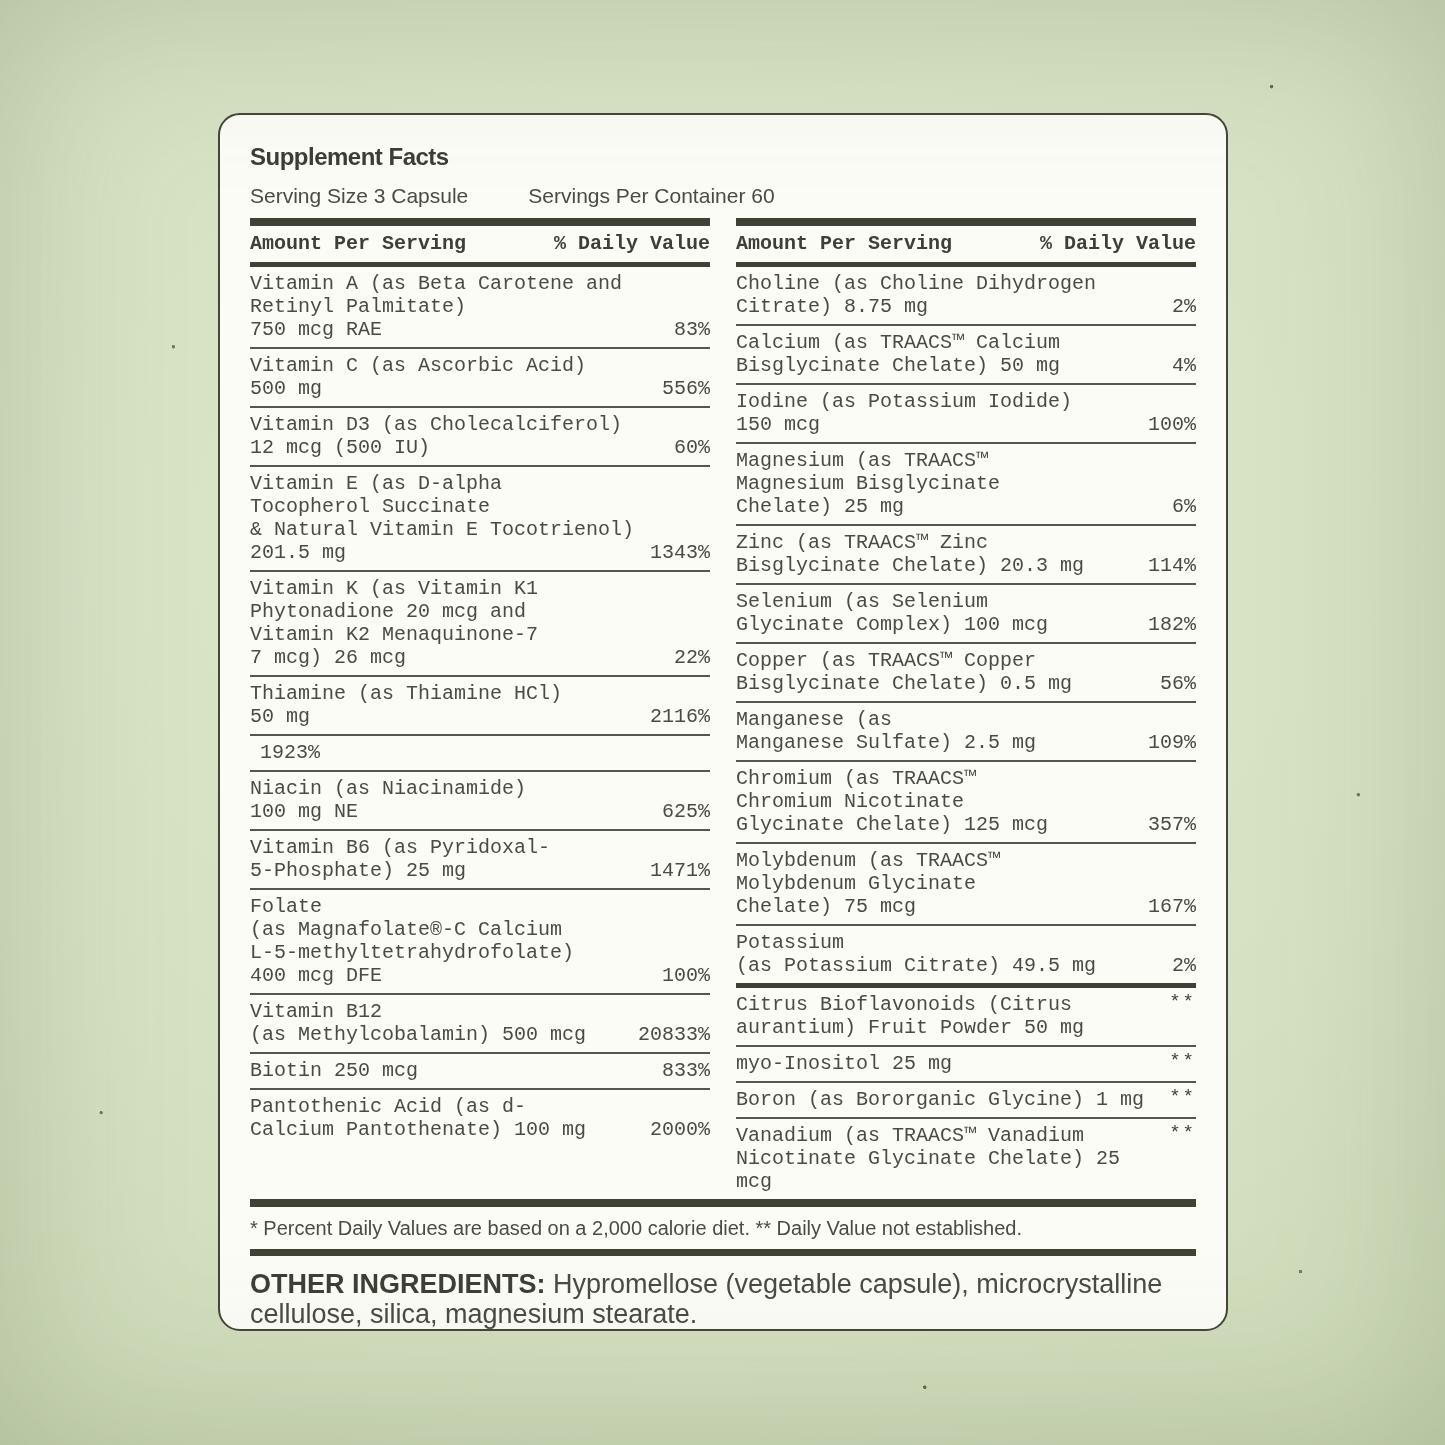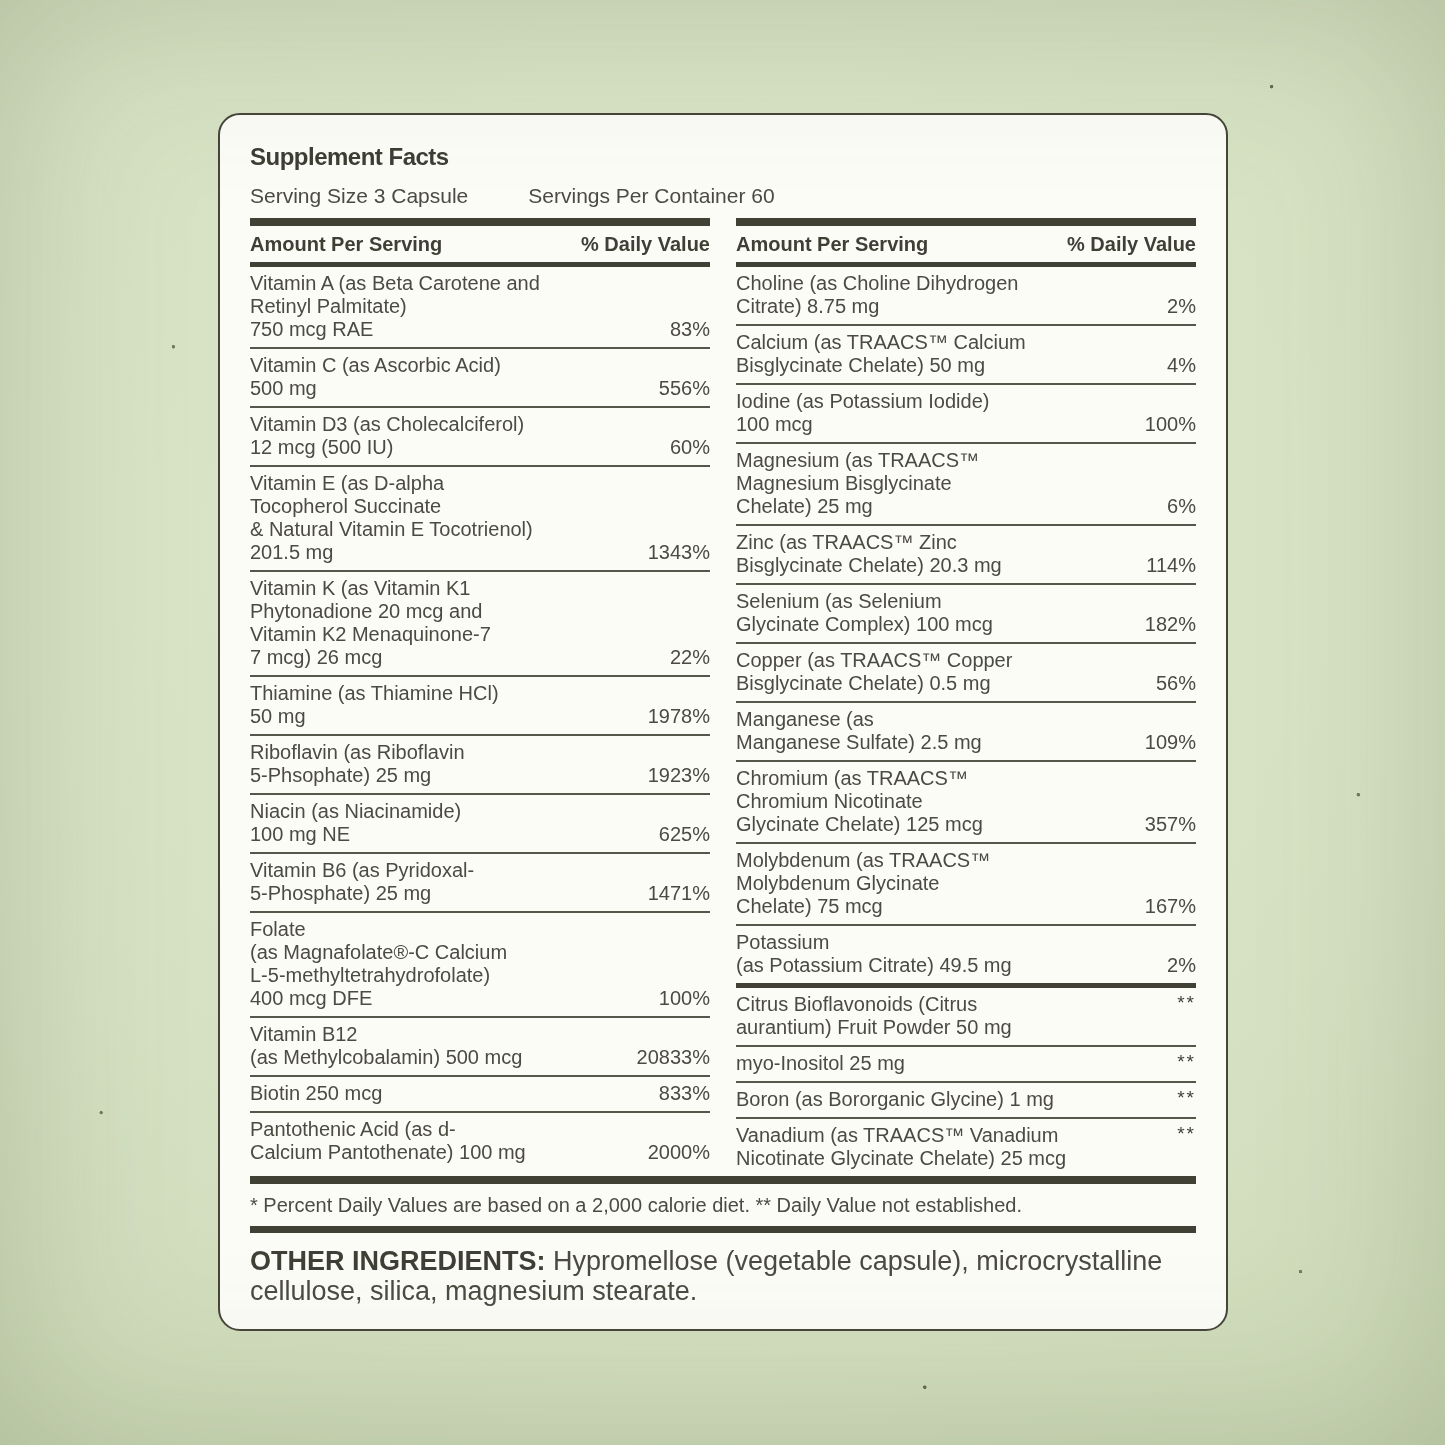--- a/index.html
+++ b/index.html
@@ -34,21 +34,21 @@
     padding:20px 30px 0 30px;
     color:#4b4b42;
     overflow:hidden;
   }
   .title{
     font-size:24px;font-weight:700;color:#3e3e34;
     letter-spacing:-.5px;line-height:44px;margin:0 0 4px 0;
   }
   .serving-row{display:flex;font-size:21px;line-height:26px;margin-bottom:9px;}
   .serving-row .sep{width:60px;}
-  .columns{display:flex;gap:26px;}
+  .columns{display:flex;gap:26px;font-family:Liberation Mono, monospace;}
   .col{flex:1;min-width:0;display:flex;flex-direction:column;}
   .bar-8{height:8px;background:#404035;}
   .bar-5{height:5px;background:#404035;}
   .bar-7{height:7px;background:#404035;}
   .col-header{
     display:flex;justify-content:space-between;
     font-weight:700;font-size:20px;line-height:24px;
     padding:6px 0 6px 0;color:#3f3f35;
   }
   .rows .row{
@@ -120,25 +120,23 @@
             <div class="row">
               <div class="name">Vitamin K (as Vitamin K1
 Phytonadione 20 mcg and
 Vitamin K2 Menaquinone-7
 7 mcg) 26 mcg</div>
               <div class="dv">22%</div>
             </div>
             <div class="row">
               <div class="name">Thiamine (as Thiamine HCl)
 50 mg</div>
-              <div class="dv">1978%</div>
-            </div>
-            <div class="row">
-              <div class="name">Riboflavin (as Riboflavin
-5-Phsophate) 25 mg</div>
+              <div class="dv">2116%</div>
+            </div>
+            <div class="row">
               <div class="dv">1923%</div>
             </div>
             <div class="row">
               <div class="name">Niacin (as Niacinamide)
 100 mg NE</div>
               <div class="dv">625%</div>
             </div>
             <div class="row">
               <div class="name">Vitamin B6 (as Pyridoxal-
 5-Phosphate) 25 mg</div>
@@ -181,21 +179,21 @@
 Citrate) 8.75 mg</div>
               <div class="dv">2%</div>
             </div>
             <div class="row">
               <div class="name">Calcium (as TRAACS™  Calcium
 Bisglycinate Chelate) 50 mg</div>
               <div class="dv">4%</div>
             </div>
             <div class="row">
               <div class="name">Iodine (as Potassium Iodide)
-100 mcg</div>
+150 mcg</div>
               <div class="dv">100%</div>
             </div>
             <div class="row">
               <div class="name">Magnesium (as TRAACS™
 Magnesium Bisglycinate
 Chelate) 25 mg</div>
               <div class="dv">6%</div>
             </div>
             <div class="row">
               <div class="name">Zinc (as TRAACS™ Zinc

